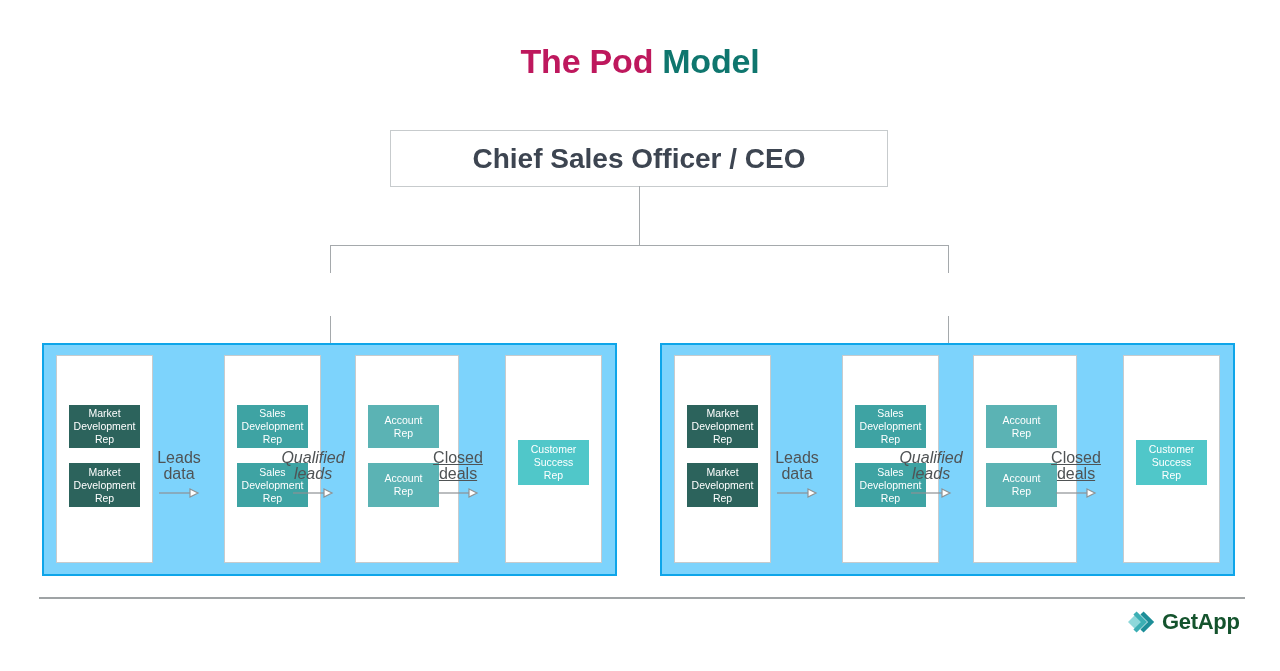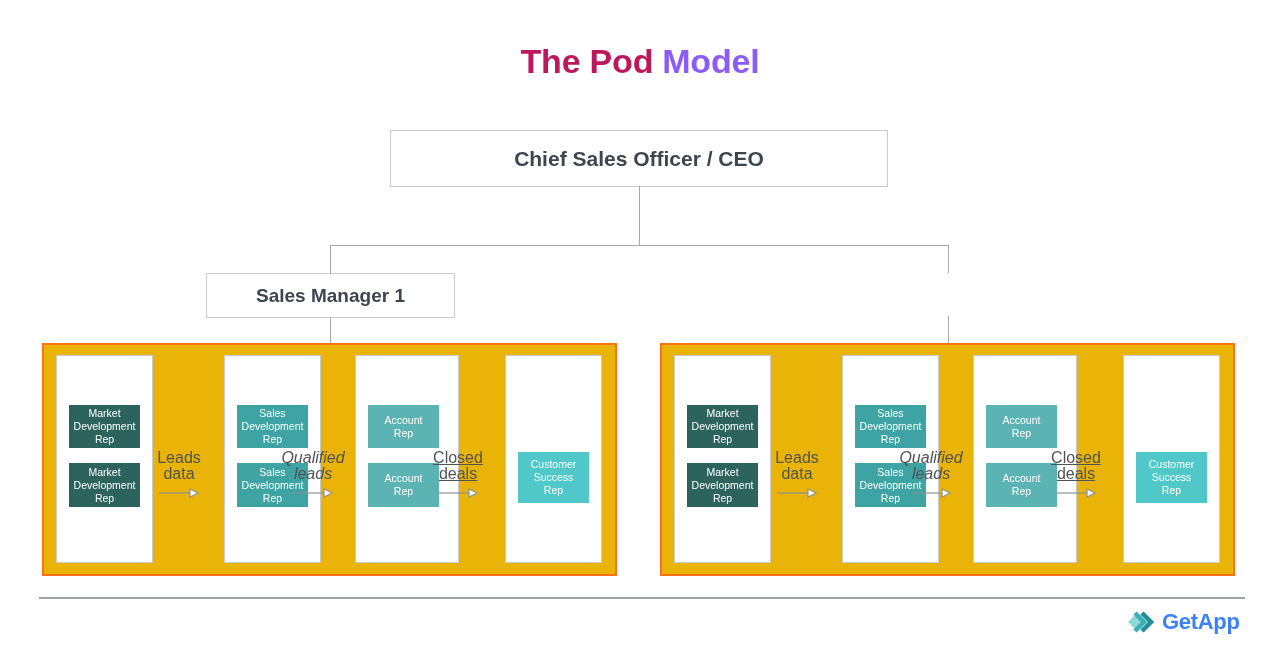--- a/index.html
+++ b/index.html
@@ -7,76 +7,75 @@
           font-family:"Liberation Sans",sans-serif;overflow:hidden;}
 
   
   .title{position:absolute;left:0;top:42px;width:100%;margin:0;text-align:center;
          font-size:34px;font-weight:800;color:#3d4551;letter-spacing:-0.2px;}
   .t-rest{margin-left:9px;}
 
   
   .node{position:absolute;display:flex;align-items:center;justify-content:center;
         border:1px solid #c7cbcd;background:#fff;color:#3d4551;font-weight:bold;}
-  .cso{left:390px;top:130px;width:496px;height:55px;font-size:21px;}
+  .cso{left:390px;top:130px;width:496px;height:55px;font-size:28px;}
   .mgr{width:247px;height:43px;font-size:19px;}
   .mgr1{left:206px;top:273px;}
   .mgr2{left:824px;top:273px;}
 
   
   .cline{position:absolute;background:#a5a9ac;}
   .v{width:1px;} .h{height:1px;}
   .l-cso-down{left:639px;top:186px;height:60px;}
   .l-horiz{left:330px;top:245px;width:619px;}
   .l-m1-up{left:330px;top:245px;height:28px;}
   .l-m2-up{left:948px;top:245px;height:28px;}
   .l-m1-down{left:330px;top:316px;height:27px;}
   .l-m2-down{left:948px;top:316px;height:27px;}
 
   
-  .pod{position:absolute;top:343px;width:571px;height:229px;border:2px solid #f97316;background:#eab308;}
+  .pod{position:absolute;top:343px;width:571px;height:229px;border:2px solid #0ea5e9;background:#7dd3fc;}
   .pod1{left:42px;} .pod2{left:660px;}
 
   .col{position:absolute;top:10px;width:95px;height:206px;border:1px solid #c7cbcd;background:#fff;}
   .col-1{left:12px;} .col-2{left:180px;} .col-3{left:311px;padding-left:7px;} .col-4{left:461px;}
 
   .rep{position:absolute;left:12px;width:71px;box-sizing:border-box;padding:0 12px;
        display:flex;align-items:center;justify-content:center;text-align:center;
        color:#ffffff;font-size:10.5px;line-height:13px;}
   .rep-1{top:49px;height:43px;}
   .rep-2{top:107px;height:44px;}
-  .rep-single{top:96px;height:51px;}
+  .rep-single{top:84px;height:45px;}
 
   .flow{position:absolute;width:80px;top:105px;text-align:center;
         color:#4f5355;font-size:16px;line-height:16px;}
   .flow-1{left:95px;} .flow-2{left:229px;font-style:italic;} .flow-3{left:374px;text-decoration:underline;}
   .arrow{margin-top:5px;}
 
   
   .footer-line{position:absolute;left:39px;top:597px;width:1206px;height:2px;background:#9fa3a5;}
   .logo{position:absolute;left:1128px;top:609px;display:flex;align-items:center;}
-  .logo-text{font-size:22px;font-weight:bold;color:#3b82f6;letter-spacing:-0.3px;margin-left:4px;}
+  .logo-text{font-size:22px;font-weight:bold;color:#14532d;letter-spacing:-0.3px;margin-left:4px;}
 </style>
 </head>
 <body>
 
 <div class="canvas">
 
-  <h1 class="title"><span class="t-accent" style="color: #be185d;">The Pod</span><span class="t-rest" style="color: #8b5cf6;">Model</span></h1>
+  <h1 class="title"><span class="t-accent" style="color: #be185d;">The Pod</span><span class="t-rest" style="color: #0f766e;">Model</span></h1>
 
   <div class="node cso">Chief Sales Officer / CEO</div>
 
   <div class="cline v l-cso-down"></div>
   <div class="cline h l-horiz"></div>
   <div class="cline v l-m1-up"></div>
   <div class="cline v l-m2-up"></div>
   <div class="cline v l-m1-down"></div>
   <div class="cline v l-m2-down"></div>
 
-  <div class="node mgr mgr1">Sales Manager 1</div>
 
   <div class="pod pod1">
     <div class="col col-1">
       <div class="rep rep-1" style="background-color: rgb(44, 99, 92);">Market Development Rep</div>
       <div class="rep rep-2" style="background-color: rgb(44, 99, 92);">Market Development Rep</div>
     </div>
     <div class="flow flow-1">
       <div>Leads</div>
       <div>data</div>
       <svg class="arrow" width="44" height="12" viewBox="0 0 44 12">

